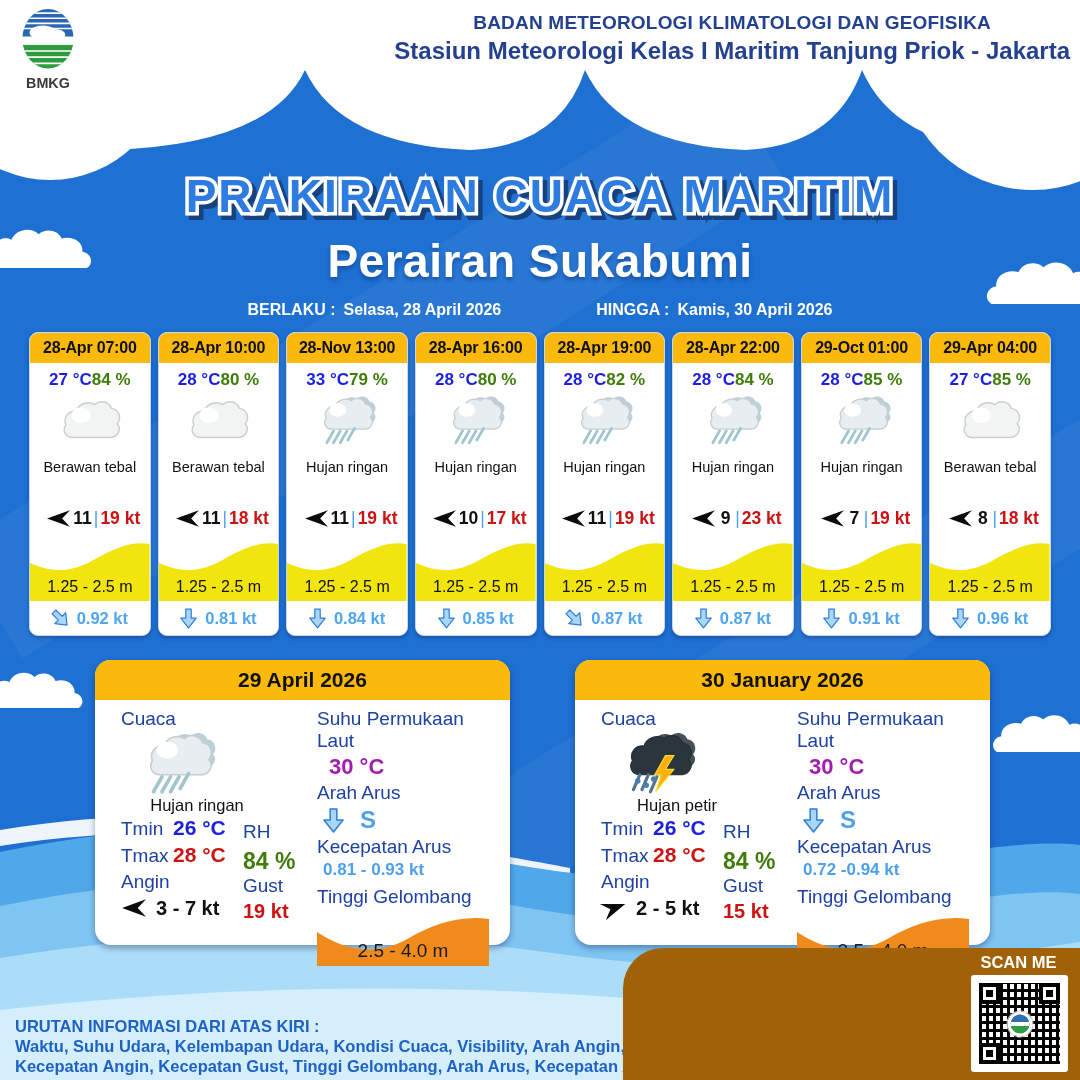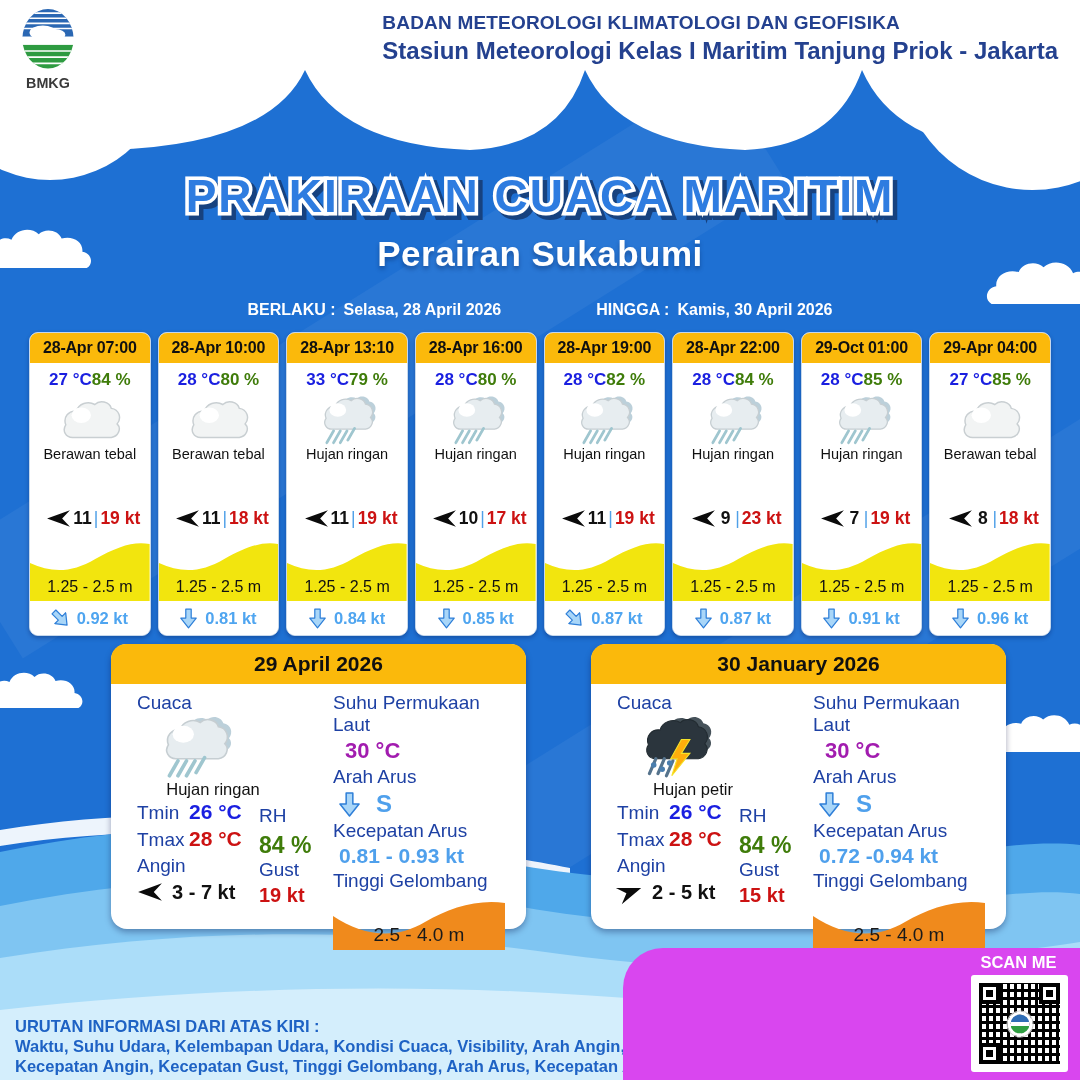--- a/index.html
+++ b/index.html
@@ -2,73 +2,73 @@
 <html><head>
 <meta charset="utf-8">
 <style>
   html,body{margin:0;padding:0;background:#ffffff;}
   *{box-sizing:border-box;}
   #stage{position:relative;width:1080px;height:1080px;overflow:hidden;background:#ffffff;
          font-family:"Liberation Sans", sans-serif;}
 
   
   .bmkg-logo{position:absolute;top:6px;left:16px;width:66px;height:86px;z-index:6;}
-  .top-right{position:absolute;top:12px;right:22px;text-align:left;color:#24418F;z-index:6;}
+  .top-right{position:absolute;top:12px;right:10px;text-align:center;color:#24418F;z-index:6;}
   .agency{font-size:19px;font-weight:bold;letter-spacing:.2px;}
   .station{font-size:24px;font-weight:bold;margin-top:3px;}
 
   
   .blue-bg{position:absolute;left:0;top:158px;right:0;bottom:0;background:#1E70D3;}
   .scallop{position:absolute;top:60px;left:0;width:1080px;height:100px;}
   .streak{position:absolute;background:rgba(255,255,255,.05);z-index:1;}
   .streak.s1{width:900px;height:130px;left:-80px;top:300px;transform:rotate(-32deg);}
   .streak.s2{width:900px;height:110px;left:420px;top:560px;transform:rotate(-32deg);}
 
   
   .circle-tl{position:absolute;left:-70px;top:-60px;width:240px;height:240px;border-radius:50%;background:#fff;z-index:1;}
   .circle-tr{position:absolute;right:-85px;top:-75px;width:265px;height:265px;border-radius:50%;background:#fff;z-index:1;}
   .deco{position:absolute;z-index:1;}
   .flip{transform:scaleX(-1);}
 
   
   .title-svg{position:absolute;top:166px;left:0;width:1080px;height:66px;z-index:3;}
   .subtitle{position:absolute;top:234px;left:0;width:100%;text-align:center;color:#fff;
-            font-size:35px;font-weight:bold;letter-spacing:.5px;z-index:3;
+            font-size:46px;font-weight:bold;letter-spacing:.5px;z-index:3;
             text-shadow:0 3px 4px rgba(8,40,95,.45);}
   .validity{position:absolute;top:301px;left:0;width:100%;display:flex;justify-content:center;
             gap:95px;color:#fff;font-size:16px;z-index:3;}
   .validity b{font-weight:bold;margin-right:8px;}
   .validity span{font-weight:bold;}
 
   
   .hourly-row{position:absolute;top:332px;left:29px;right:29px;display:flex;gap:7px;z-index:3;}
   .hcard{flex:1;height:304px;background:#fff;border:1px solid #c6d8ec;border-radius:9px;
          display:flex;flex-direction:column;overflow:hidden;box-shadow:0 2px 4px rgba(0,10,60,.3);}
   .hcard-head{height:30px;flex:none;background:#FBB90B;color:#101010;font-weight:bold;font-size:16px;
               display:flex;align-items:center;justify-content:center;letter-spacing:-.2px;}
   .hcard-temps{display:flex;justify-content:center;font-size:17px;font-weight:bold;margin-top:7px;}
   .t-temp{color:#1A1FE0;} .t-rh{color:#3F7C0A;}
   .wicon{width:62px;height:52px;align-self:center;margin-top:4px;}
-  .hcard-desc{text-align:center;font-size:14.5px;color:#111;margin-top:0;}
+  .hcard-desc{text-align:center;font-size:14.5px;color:#111;margin-top:13px;}
   .hcard-wind{display:flex;align-items:center;justify-content:center;gap:2px;margin-top:auto;
               margin-bottom:8px;font-weight:bold;font-size:17.5px;color:#111;padding-left:7px;}
   .windarrow{width:25px;height:19px;flex:none;}
   .w-spd{min-width:15px;text-align:center;}
   .w-sep{color:#4FA0E8;font-weight:normal;}
   .w-max{color:#CC1212;white-space:nowrap;}
   .hcard-wave{position:relative;height:64px;flex:none;}
   .hcard-wave svg{position:absolute;left:0;top:0;width:100%;height:100%;}
   .waveval{position:absolute;bottom:5px;width:100%;text-align:center;font-size:16px;color:#111;}
   .hcard-current{height:34px;flex:none;display:flex;align-items:center;justify-content:center;gap:8px;
                  font-size:16.5px;font-weight:bold;color:#4FA5F0;background:#fff;}
   .curarrow{width:17px;height:21px;flex:none;}
 
   
-  .daily-row{position:absolute;left:95px;top:644px;width:895px;height:285px;display:flex;
-             justify-content:space-between;z-index:3;margin-left:16px;}
+  .daily-row{position:absolute;left:95px;top:660px;width:895px;height:285px;display:flex;
+             justify-content:space-between;z-index:3;}
   .dcard{width:415px;height:285px;background:#fff;border-radius:16px;box-shadow:0 3px 6px rgba(0,10,60,.35);}
   .dcard-head{height:40px;background:#FBB90B;border-radius:15px 15px 0 0;display:flex;align-items:center;
               justify-content:center;font-size:21px;font-weight:bold;color:#101010;}
   .dcard-body{position:relative;height:245px;}
   .dlabel{color:#1E41A4;font-size:19px;}
   .dcol-left{position:absolute;left:26px;top:8px;width:152px;}
   .wicon-lg{display:block;width:88px;height:66px;margin:0 0 0 14px;}
   .dcond{width:152px;text-align:center;font-size:16.5px;color:#111;height:20px;}
   .trow{display:flex;align-items:baseline;height:27px;margin-top:0;}
   .trow .dlabel{width:52px;}
@@ -82,31 +82,31 @@
   .m-rh{color:#3F7C0A;font-weight:bold;font-size:23px;height:27px;}
   .m-gust-label{height:25px;margin-top:0;}
   .m-gust{color:#CC1212;font-weight:bold;font-size:20px;height:26px;}
   .dcol-right{position:absolute;left:222px;top:8px;width:180px;}
   .r-sst{color:#a21caf;font-weight:bold;font-size:22px;padding-left:12px;height:28px;margin-top:2px;}
   .r-arah-label{height:24px;}
   .r-arah{display:flex;align-items:center;gap:16px;height:28px;padding-left:6px;}
   .r-arah svg{width:21px;height:25px;}
   .r-dir{color:#4FA0EC;font-weight:bold;font-size:24px;}
   .r-kec-label{height:24px;margin-top:2px;}
-  .r-cur{color:#4FA0EC;font-weight:bold;font-size:21px;height:26px;padding-left:6px;}
+  .r-cur{color:#4FA0EC;font-weight:bold;font-size:17px;height:26px;padding-left:6px;}
   .r-tg-label{height:26px;}
   .dwavebox{position:relative;width:172px;height:54px;}
   .dwavebox svg{position:absolute;left:0;top:0;width:100%;height:100%;}
   .dwavebox span{position:absolute;bottom:4px;width:100%;text-align:center;font-size:19px;color:#1a1a1a;}
 
   
   .bottom-waves{position:absolute;left:0;bottom:0;width:1080px;height:280px;z-index:1;}
   .footer-info{position:absolute;left:15px;top:1016px;z-index:5;color:#1E62C4;font-weight:bold;
                font-size:16.5px;line-height:20px;}
-  .scan-panel{position:absolute;left:623px;top:948px;right:0;bottom:0;background:#d946ef;
+  .scan-panel{position:absolute;left:623px;top:948px;right:0;bottom:0;background:#a16207;
               border-top-left-radius:40px;z-index:5;}
   .scan-label{position:absolute;top:5px;right:13px;width:97px;text-align:center;color:#fff;
               font-size:16.5px;font-weight:bold;}
   .qr{position:absolute;top:27px;right:12px;width:97px;height:97px;background:#fff;border-radius:3px;}
   .qr-pattern{position:absolute;left:8px;top:8px;right:8px;bottom:8px;
       background:repeating-linear-gradient(90deg,#000 0 3px,transparent 3px 7px),
                  repeating-linear-gradient(0deg,#000 0 3px,#fff 3px 8px);}
   .qr-finder{position:absolute;width:21px;height:21px;border:4px solid #000;background:#fff;}
   .qr-finder::after{content:"";position:absolute;left:3px;top:3px;right:3px;bottom:3px;background:#000;}
   .qf-tl{top:8px;left:8px;} .qf-tr{top:8px;right:8px;} .qf-bl{bottom:8px;left:8px;}
@@ -296,21 +296,21 @@
         </div>
         <div class="hcard-current">
           <svg class="curarrow" style="transform: rotate(0deg);">
             <use href="#icon-current-arrow"></use>
           </svg>
           <span>0.81 kt</span>
         </div>
       </div>
 
       <div class="hcard">
-        <div class="hcard-head">28-Apr 13:10</div>
+        <div class="hcard-head">28-Nov 13:00</div>
         <div class="hcard-temps">
           <span class="t-temp">33 °C</span>
           <span class="t-rh">79 %</span>
         </div>
         <svg class="wicon">
           <use href="#icon-rain"></use>
         </svg>
         <div class="hcard-desc">Hujan ringan</div>
         <div class="hcard-wind">
           <svg class="windarrow">

